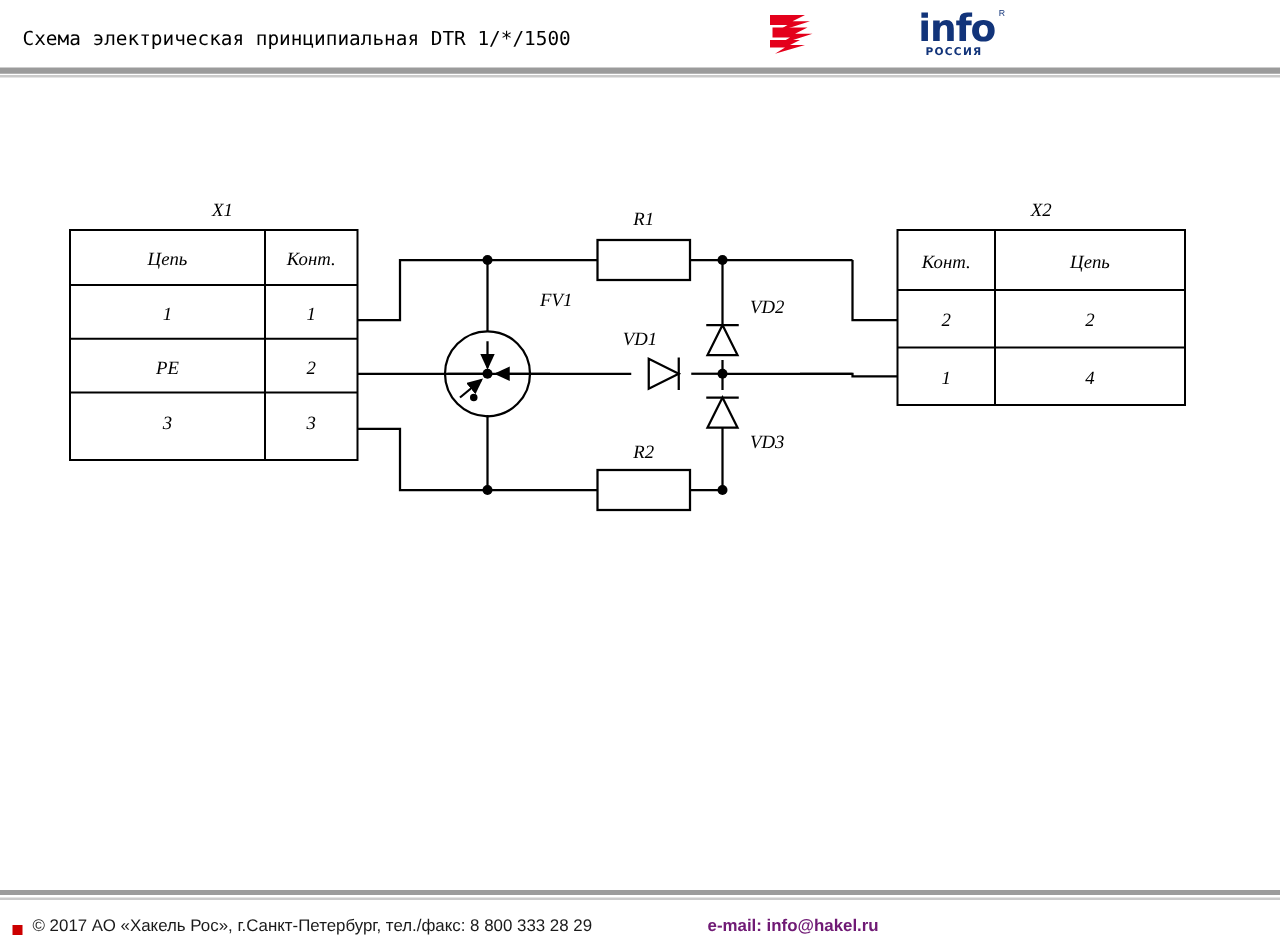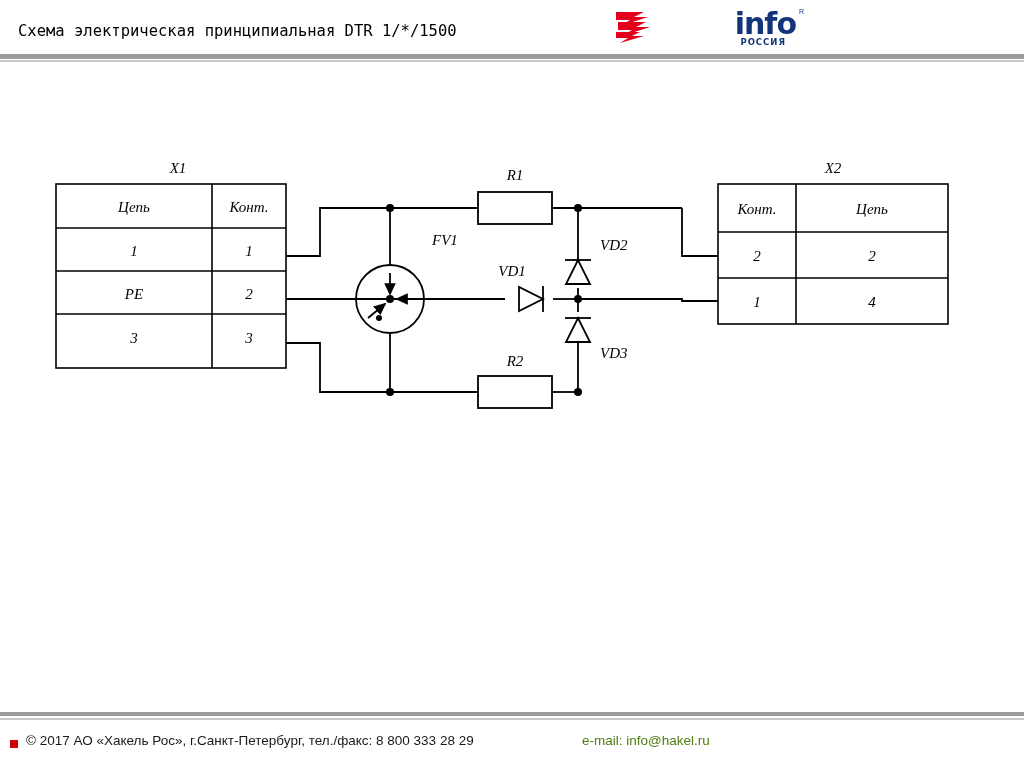--- a/index.html
+++ b/index.html
@@ -128,26 +128,27 @@
     position: absolute;
     left: 26px;
     top: 3px;
     font-family: "Liberation Sans", sans-serif;
     font-size: 13.5px;
     color: #1a1a1a;
     white-space: nowrap;
   }
   .footer-email {
     position: absolute;
-    left: 582px;
+    left: 566px;
     top: 3px;
     font-family: "Liberation Sans", sans-serif;
     font-size: 13.5px;
-    color: #4d7c0f;
+    color: #701a75;
     white-space: nowrap;
+    font-weight: bold;
   }
 
   
   .schematic {
     position: absolute;
     left: 0;
     top: 60px;
     width: 952px;
     height: 650px;
   }

